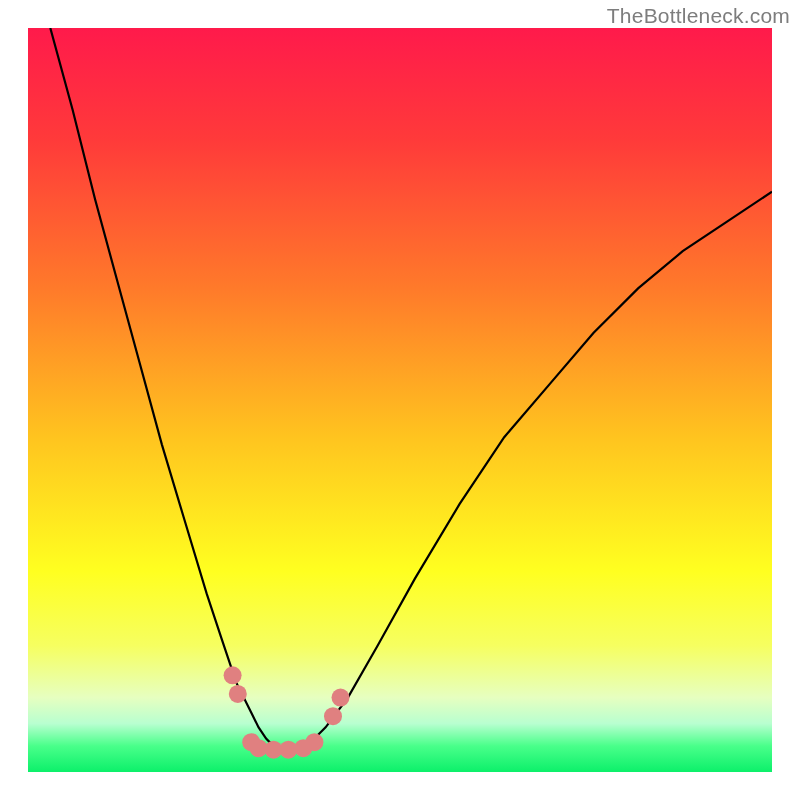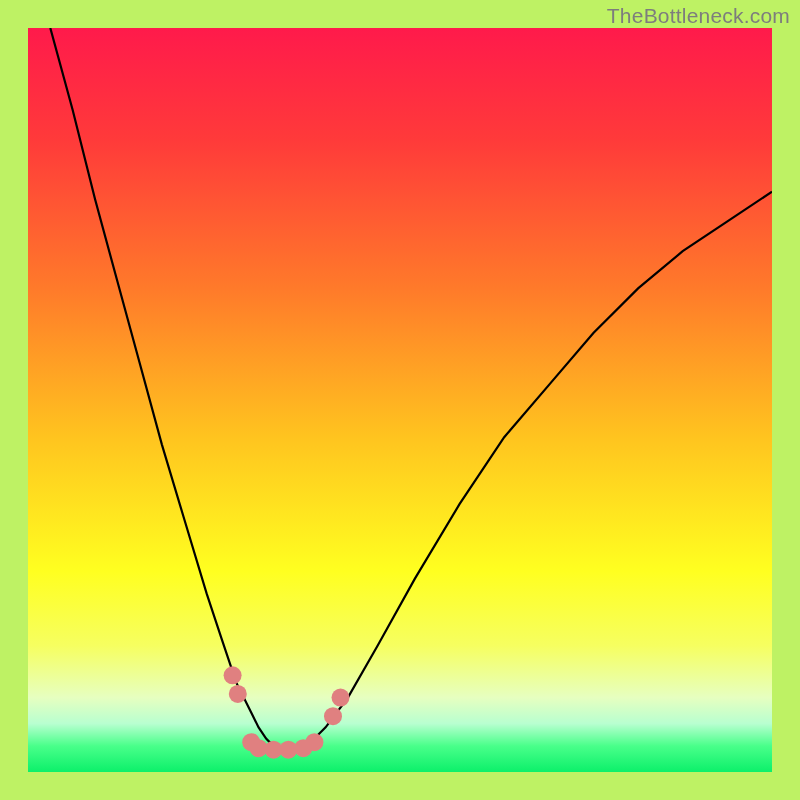--- a/index.html
+++ b/index.html
@@ -8,21 +8,21 @@
     width: 800px;
     height: 800px;
     overflow: hidden;
     background: #000;
     font-family: Arial, Helvetica, sans-serif;
   }
   .frame {
     position: absolute;
     left: 0; top: 0;
     width: 800px; height: 800px;
-    background: #bef264;
+    background: #ffffff;
   }
   .plot {
     position: absolute;
     left: 28px;
     top: 28px;
     width: 744px;
     height: 744px;
     overflow: hidden;
   }
   .plot svg {

